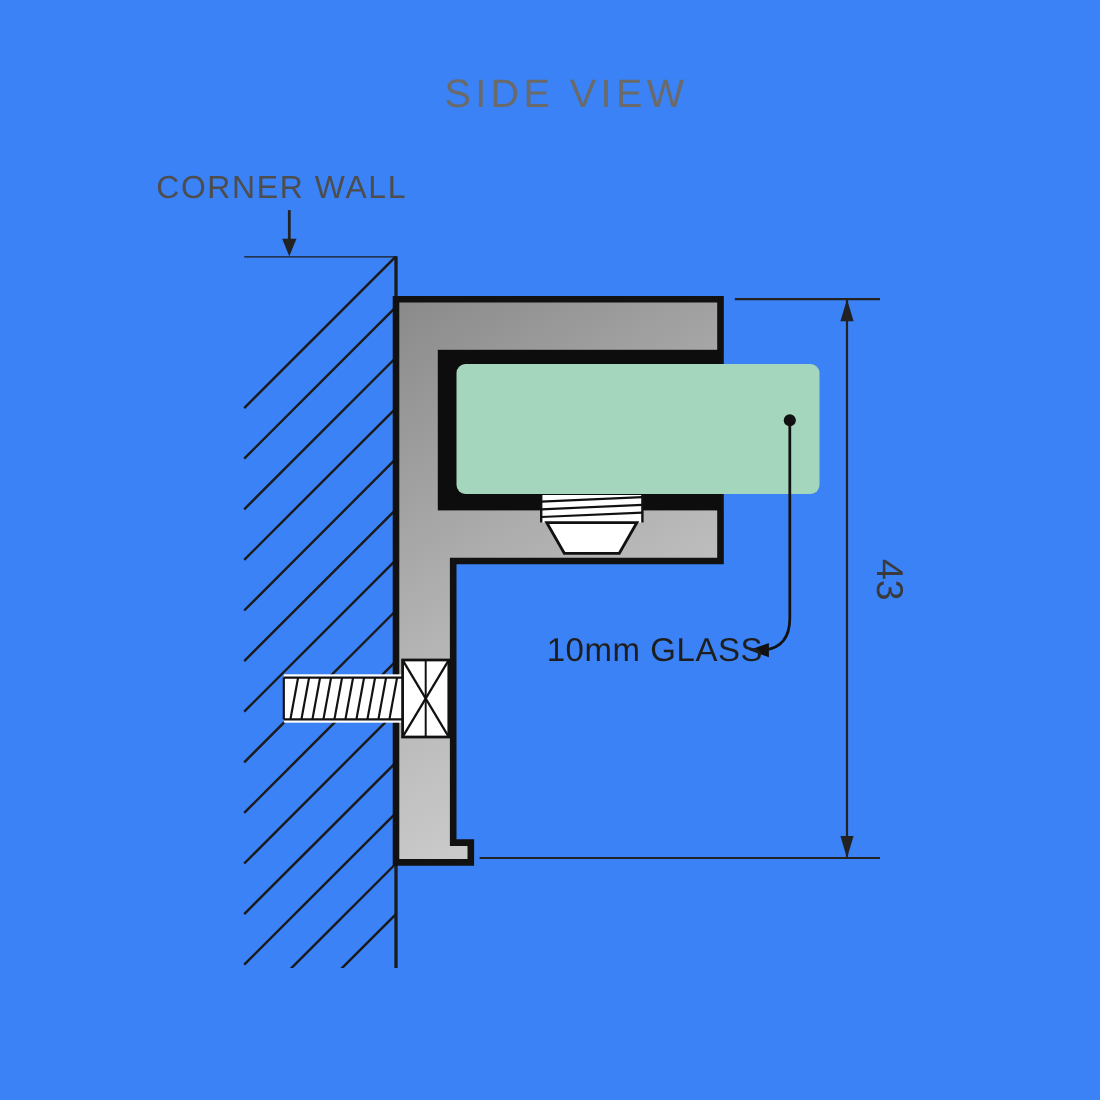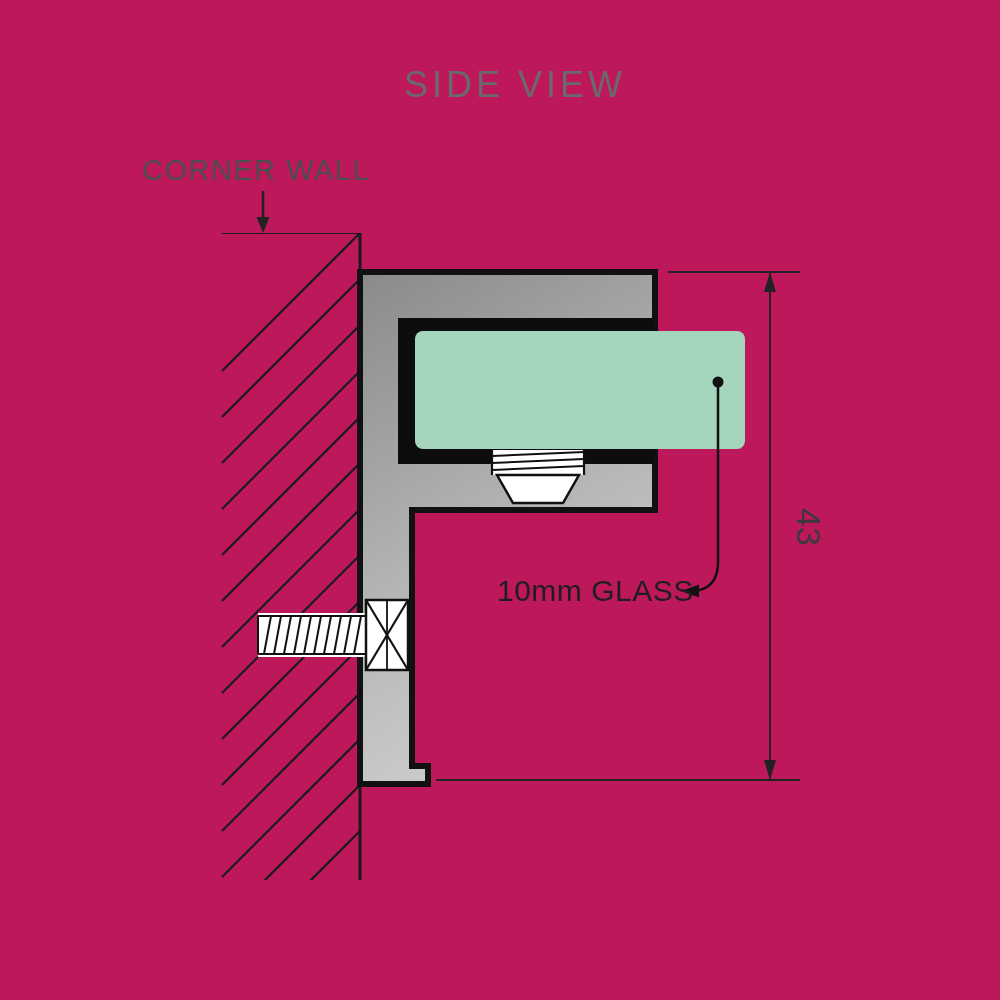--- a/index.html
+++ b/index.html
@@ -4,21 +4,21 @@
 <style>
   html, body {
     margin: 0;
     padding: 0;
     background: #ffffff;
   }
   .canvas {
     position: relative;
     width: 1000px;
     height: 1000px;
-    background: #be185d;
+    background: #3b82f6;
     font-family: "Liberation Sans", sans-serif;
     overflow: hidden;
   }
   svg { display: block; }
   svg text {
     font-family: "Liberation Sans", sans-serif;
   }
   .title-text {
     font-size: 36px;
     letter-spacing: 4px;

